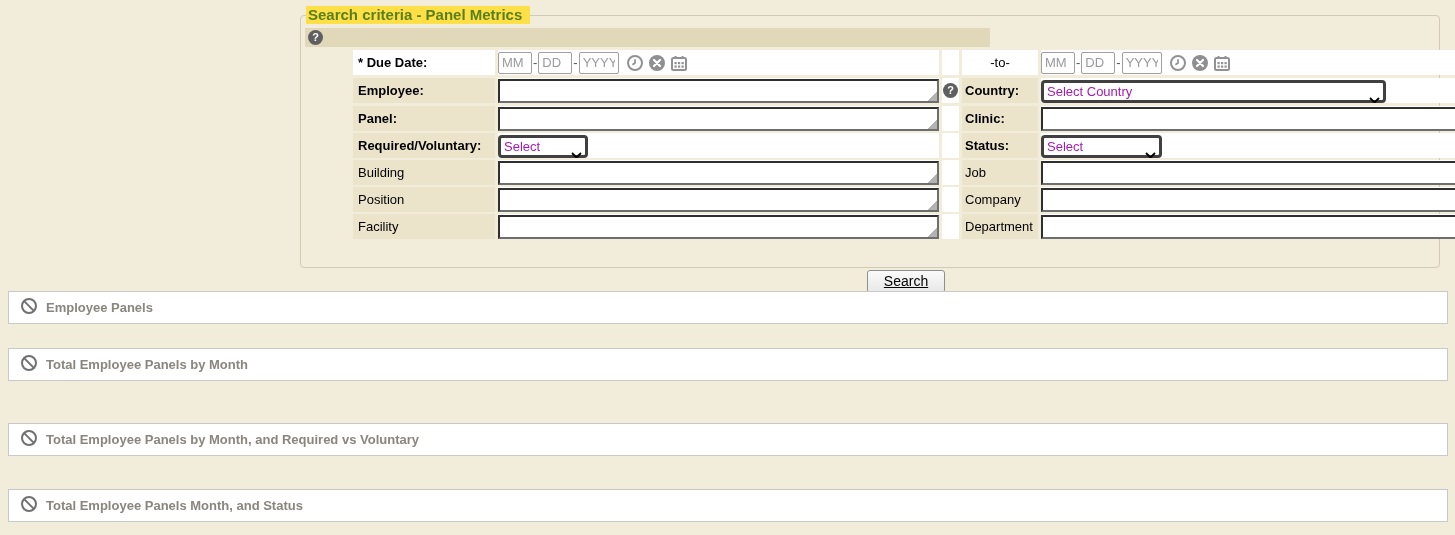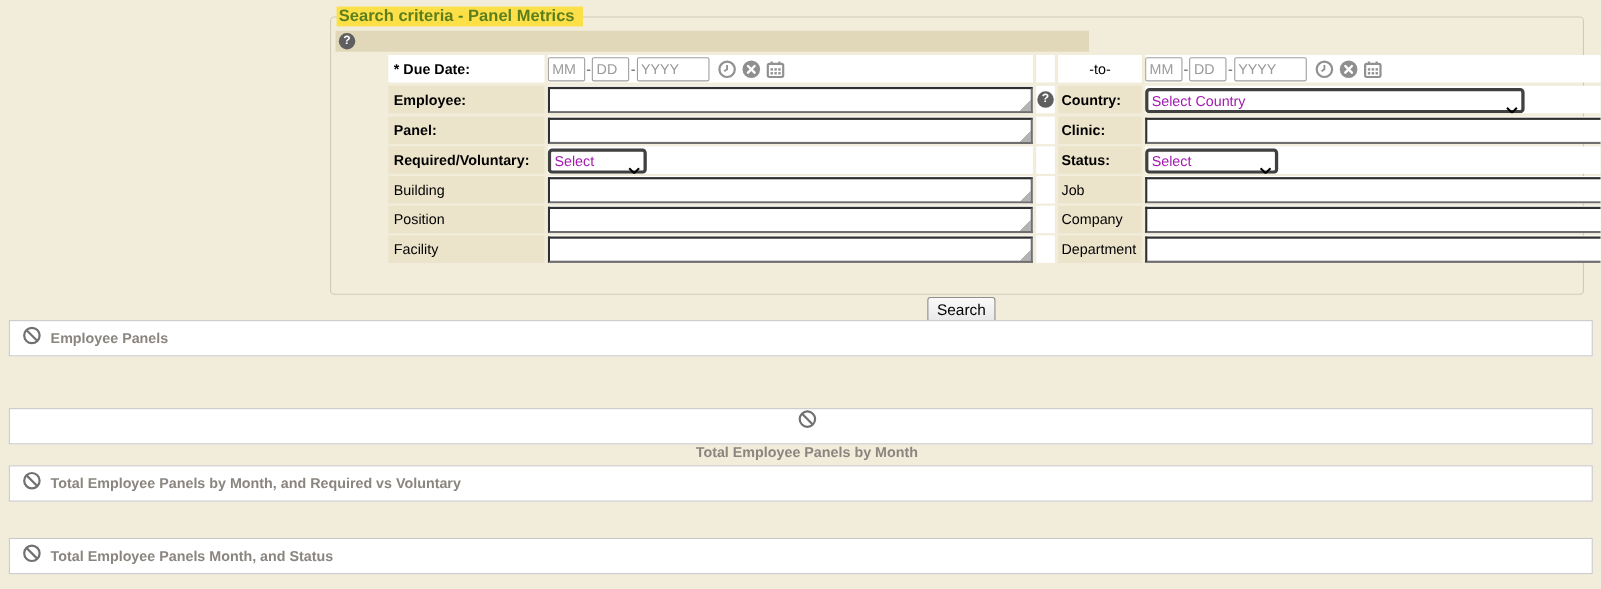--- a/index.html
+++ b/index.html
@@ -52,21 +52,21 @@
   }
   .w444 { width: 444px; }
 
   .dategroup { display: flex; align-items: center; }
   .dateinput {
     height: 22px; border: 1px solid #9f9f9f; border-radius: 2px;
     font-size: 13px; padding: 0 3px; color: #444; outline: none;
   }
   .dateinput::placeholder { color: #9a9a9a; opacity: 1; }
   .din-mm, .din-dd { width: 34px; }
-  .din-yy { width: 66px; }
+  .din-yy { width: 40px; }
   .dsep { color: #555; font-size: 13px; margin: 0 1px; }
   .dicons { display: flex; align-items: center; gap: 4px; margin-left: 7px; }
   .iconbtn { width: 18px; height: 18px; display: inline-flex; cursor: pointer; }
 
   
   .selwrap { position: relative; display: inline-block; height: 23px; }
   .selwrap select {
     appearance: none; -webkit-appearance: none; -moz-appearance: none;
     width: 100%; height: 23px; border: 3px solid #404040; border-radius: 4px;
     background: #fff; font-size: 13px; font-family: "Liberation Sans", sans-serif;
@@ -80,37 +80,37 @@
   
   .qicon {
     display: inline-flex; align-items: center; justify-content: center;
     width: 15px; height: 15px; border-radius: 50%;
     background: #5f5f5f; color: #fff; font-size: 11px; font-weight: bold;
     line-height: 15px; cursor: pointer; flex: 0 0 15px;
   }
 
   
   .searchbtn {
-    position: absolute; left: 843px; top: 270px;
-    width: 62px; height: 23px;
+    position: absolute; left: 867px; top: 270px;
+    width: 78px; height: 23px;
     background: linear-gradient(#fafafa, #e8e8e8);
     border: 1px solid #8f8f8f; border-radius: 3px;
     font-size: 14px; font-family: "Liberation Sans", sans-serif;
-    color: #000; cursor: pointer; line-height: 19px;
+    color: #000; cursor: pointer; line-height: 19px; text-decoration: underline;
   }
 
   
   .acc {
     position: absolute; left: 8px; width: 1440px; height: 33px;
     background: #fff; border: 1px solid #c9c9c9;
     display: flex; align-items: center; padding-left: 11px; gap: 8px;
     cursor: pointer;
   }
   .acc-title { font-size: 13px; font-weight: bold; color: #8a857f; }
-  .p1 { top: 291px; } .p2 { top: 371px; flex-direction: column; } .p3 { top: 423px; } .p4 { top: 489px; }
+  .p1 { top: 291px; } .p2 { top: 348px; } .p3 { top: 423px; } .p4 { top: 489px; }
 </style>
 </head>
 <body>
 
 <div id="app">
 
   <div class="fieldset"></div>
   <div class="legend">Search criteria - Panel Metrics</div>
 
   <div class="helpbar">

